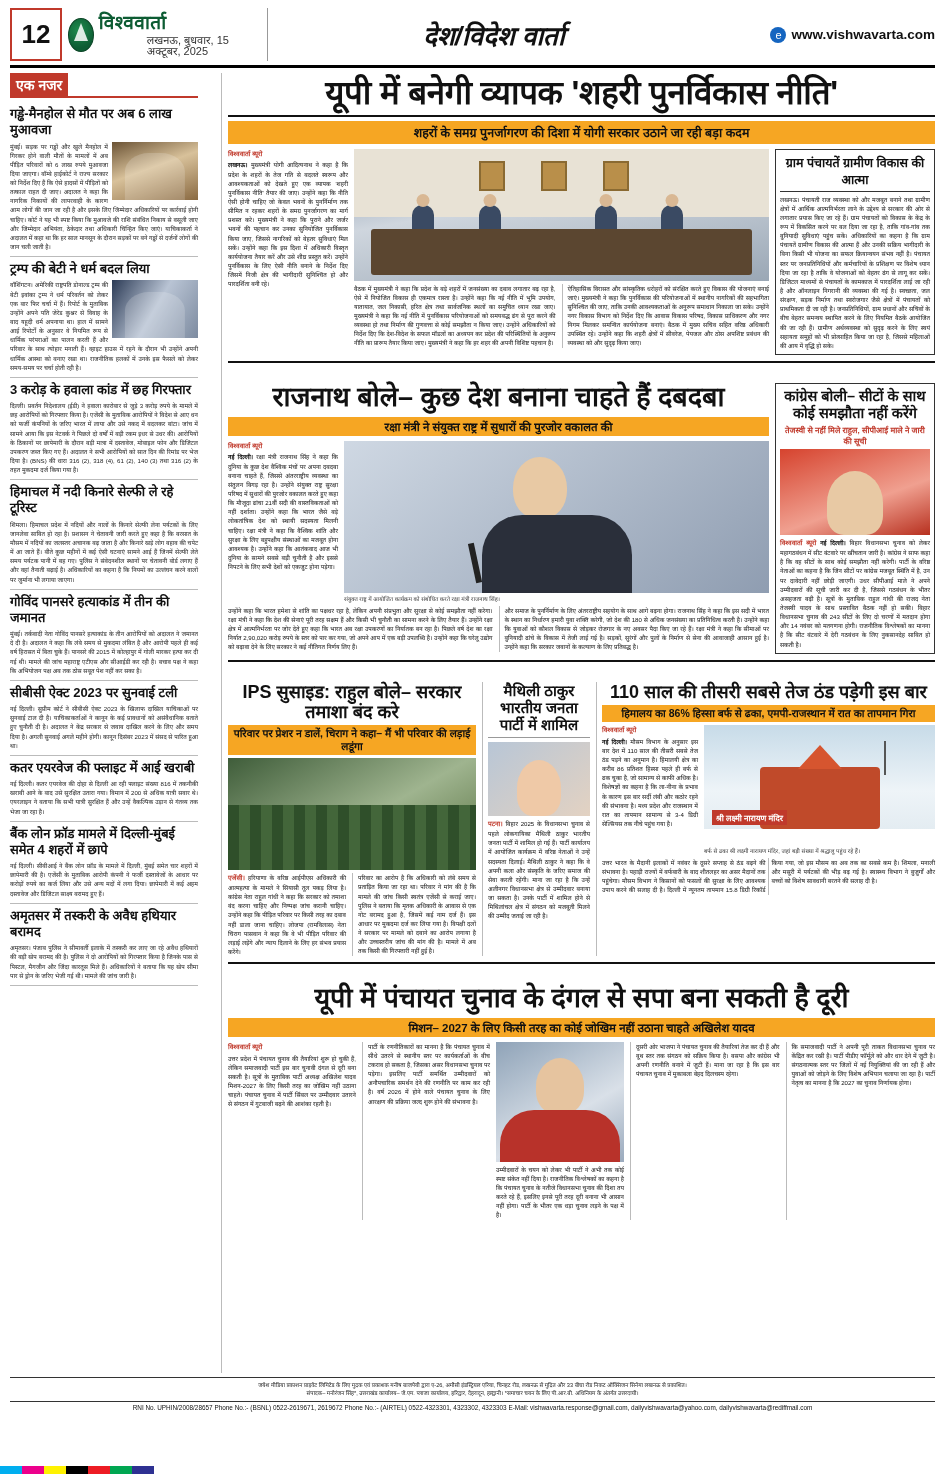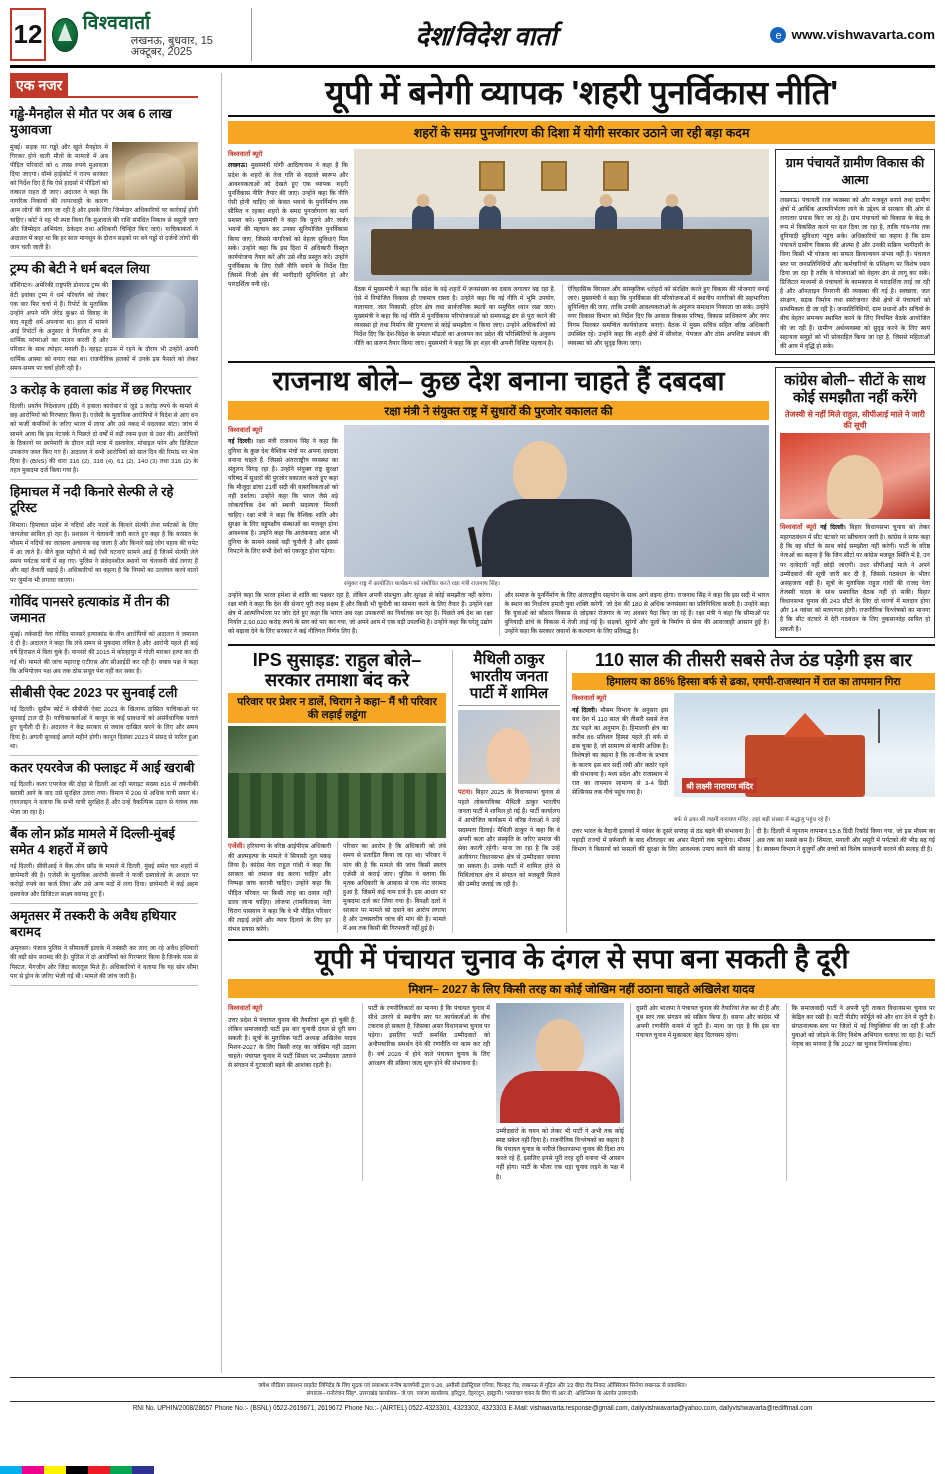--- a/index.html
+++ b/index.html
@@ -8,21 +8,21 @@
     width: 945px; height: 1474px;
     background: #fff;
     font-family: "Liberation Sans", sans-serif;
     color: #111;
     overflow: hidden;
   }
   .page { width:945px; height:1474px; padding:8px 10px 4px 10px; position:relative; }
 
   
   .masthead { display:flex; align-items:stretch; border-bottom:3px solid #000; padding-bottom:4px; height:60px; }
-  .pageno-box { width:36px; border:2px solid #c0392b; display:flex; align-items:center; justify-content:center; font-size:26px; font-weight:bold; color:#111; margin-right:6px;}
+  .pageno-box { width:52px; border:2px solid #c0392b; display:flex; align-items:center; justify-content:center; font-size:26px; font-weight:bold; color:#111; margin-right:6px;}
   .logo-block { display:flex; align-items:center; gap:5px; width:200px; border-right:1px solid #999; padding-right:24px;}
   .logo-emblem { width:34px; height:34px; border-radius:50%; background:radial-gradient(circle at 40% 35%, #1e8b4d 0%, #0d5c33 70%); border:1.5px solid #0b4526; position:relative; }
   .logo-emblem:after{ content:""; position:absolute; left:50%; top:4px; transform:translateX(-50%); width:0; height:0; border-left:7px solid transparent; border-right:7px solid transparent; border-bottom:18px solid #fff; opacity:.85;}
   .logo-text { line-height:1; }
   .logo-title { font-size:19px; font-weight:bold; color:#0d5c33; letter-spacing:.5px;}
   .logo-sub { font-size:11px; color:#333; margin-top:3px;margin-left:48px;}
   .section-title { flex:1; display:flex; align-items:center; justify-content:center; font-size:26px; font-weight:bold; font-style:italic; }
   .site-url { display:flex; align-items:center; gap:5px; justify-content:flex-end; width:215px; }
   .site-url .globe { width:16px; height:16px; border-radius:50%; background:#1565c0; color:#fff; font-size:11px; display:flex; align-items:center; justify-content:center;}
   .site-url .u { font-size:13.5px; font-weight:bold; }
@@ -58,21 +58,21 @@
   .lead-photo .wall { position:absolute; left:0; right:0; top:0; height:52%; background:#e8e2d5;}
   .lead-photo .frame { position:absolute; top:12px; width:26px; height:30px; background:#b98f4a; border:2px solid #8a6a32;}
   .lead-photo .p1{left:30%} .lead-photo .p2{left:45%} .lead-photo .p3{left:60%}
   .lead-photo .person { position:absolute; bottom:46px; width:22px; height:30px; background:#3a4a63; border-radius:10px 10px 0 0;}
   .lead-photo .person:before{content:""; position:absolute; top:-11px; left:50%; transform:translateX(-50%); width:13px; height:13px; border-radius:50%; background:#d9b894;}
 
   .side-box { border:1px solid #333; padding:4px; }
   .side-box-head { font-size:12.5px; font-weight:bold; text-align:center; border-bottom:1px solid #333; padding-bottom:3px; margin-bottom:3px;}
 
   
-  .block { margin-top:6px; border-top:2px solid #111; padding-top:4px; }
+  .block { margin-top:6px; border-top:2px solid #111; padding-top:20px; }
   .block-head { font-size:27px; font-weight:bold; text-align:center; line-height:1.1; }
   .block-sub { background:#f6a623; color:#111; font-size:11.5px; font-weight:bold; text-align:center; padding:2px 0; margin:4px 0 5px; }
   .rajnath-photo { width:100%; height:152px; background:linear-gradient(140deg,#cfd8e3 0%, #8f9db1 100%); position:relative; overflow:hidden;}
   .rajnath-photo .head { position:absolute; left:46%; top:16px; transform:translateX(-50%); width:54px; height:62px; background:#e8c9a4; border-radius:50% 50% 45% 45%;}
   .rajnath-photo .body { position:absolute; left:50%; bottom:0; transform:translateX(-50%); width:150px; height:78px; background:#2a2f3a; border-radius:40px 40px 0 0;}
   .rajnath-photo .mic { position:absolute; left:30%; bottom:10px; width:6px; height:40px; background:#222; transform:rotate(-12deg);}
   .cap { font-size:5.8px; color:#333; padding-top:2px; line-height:1.4; }
 
   .cong-box { border:1px solid #333; padding:4px; }
   .cong-head { font-size:14.5px; font-weight:bold; text-align:center; line-height:1.15; }
@@ -259,21 +259,21 @@
               <span class="place">नई दिल्ली।</span>
               <span>बिहार विधानसभा चुनाव को लेकर महागठबंधन में सीट बंटवारे पर खींचतान जारी है। कांग्रेस ने साफ कहा है कि वह सीटों के साथ कोई समझौता नहीं करेगी। पार्टी के वरिष्ठ नेताओं का कहना है कि जिन सीटों पर कांग्रेस मजबूत स्थिति में है, उन पर दावेदारी नहीं छोड़ी जाएगी। उधर सीपीआई माले ने अपने उम्मीदवारों की सूची जारी कर दी है, जिससे गठबंधन के भीतर असहजता बढ़ी है। सूत्रों के मुताबिक राहुल गांधी की राजद नेता तेजस्वी यादव के साथ प्रस्तावित बैठक नहीं हो सकी। बिहार विधानसभा चुनाव की 243 सीटों के लिए दो चरणों में मतदान होगा और 14 नवंबर को मतगणना होगी। राजनीतिक विश्लेषकों का मानना है कि सीट बंटवारे में देरी गठबंधन के लिए नुकसानदेह साबित हो सकती है।</span>
             </div>
           </div>
         </div>
       </div>
 
       <div class="block">
         <div class="three">
 
-          <div style="width:218px">
+          <div style="width:248px">
             <div class="mini-head">IPS सुसाइड: राहुल बोले– सरकार तमाशा बंद करे</div>
             <div class="yellow-bar">परिवार पर प्रेशर न डालें, चिराग ने कहा– मैं भी परिवार की लड़ाई लडूंगा</div>
             <div class="ips-photo">
                 <div class="crowd"></div>
               </div>
             <div class="three" style="margin-top:3px">
               <div class="col" style="flex:1">
                 <span class="byline">एजेंसी।</span>
                 <span>हरियाणा के वरिष्ठ आईपीएस अधिकारी की आत्महत्या के मामले ने सियासी तूल पकड़ लिया है। कांग्रेस नेता राहुल गांधी ने कहा कि सरकार को तमाशा बंद करना चाहिए और निष्पक्ष जांच करानी चाहिए। उन्होंने कहा कि पीड़ित परिवार पर किसी तरह का दबाव नहीं डाला जाना चाहिए। लोजपा (रामविलास) नेता चिराग पासवान ने कहा कि वे भी पीड़ित परिवार की लड़ाई लड़ेंगे और न्याय दिलाने के लिए हर संभव प्रयास करेंगे।</span>
               </div>

